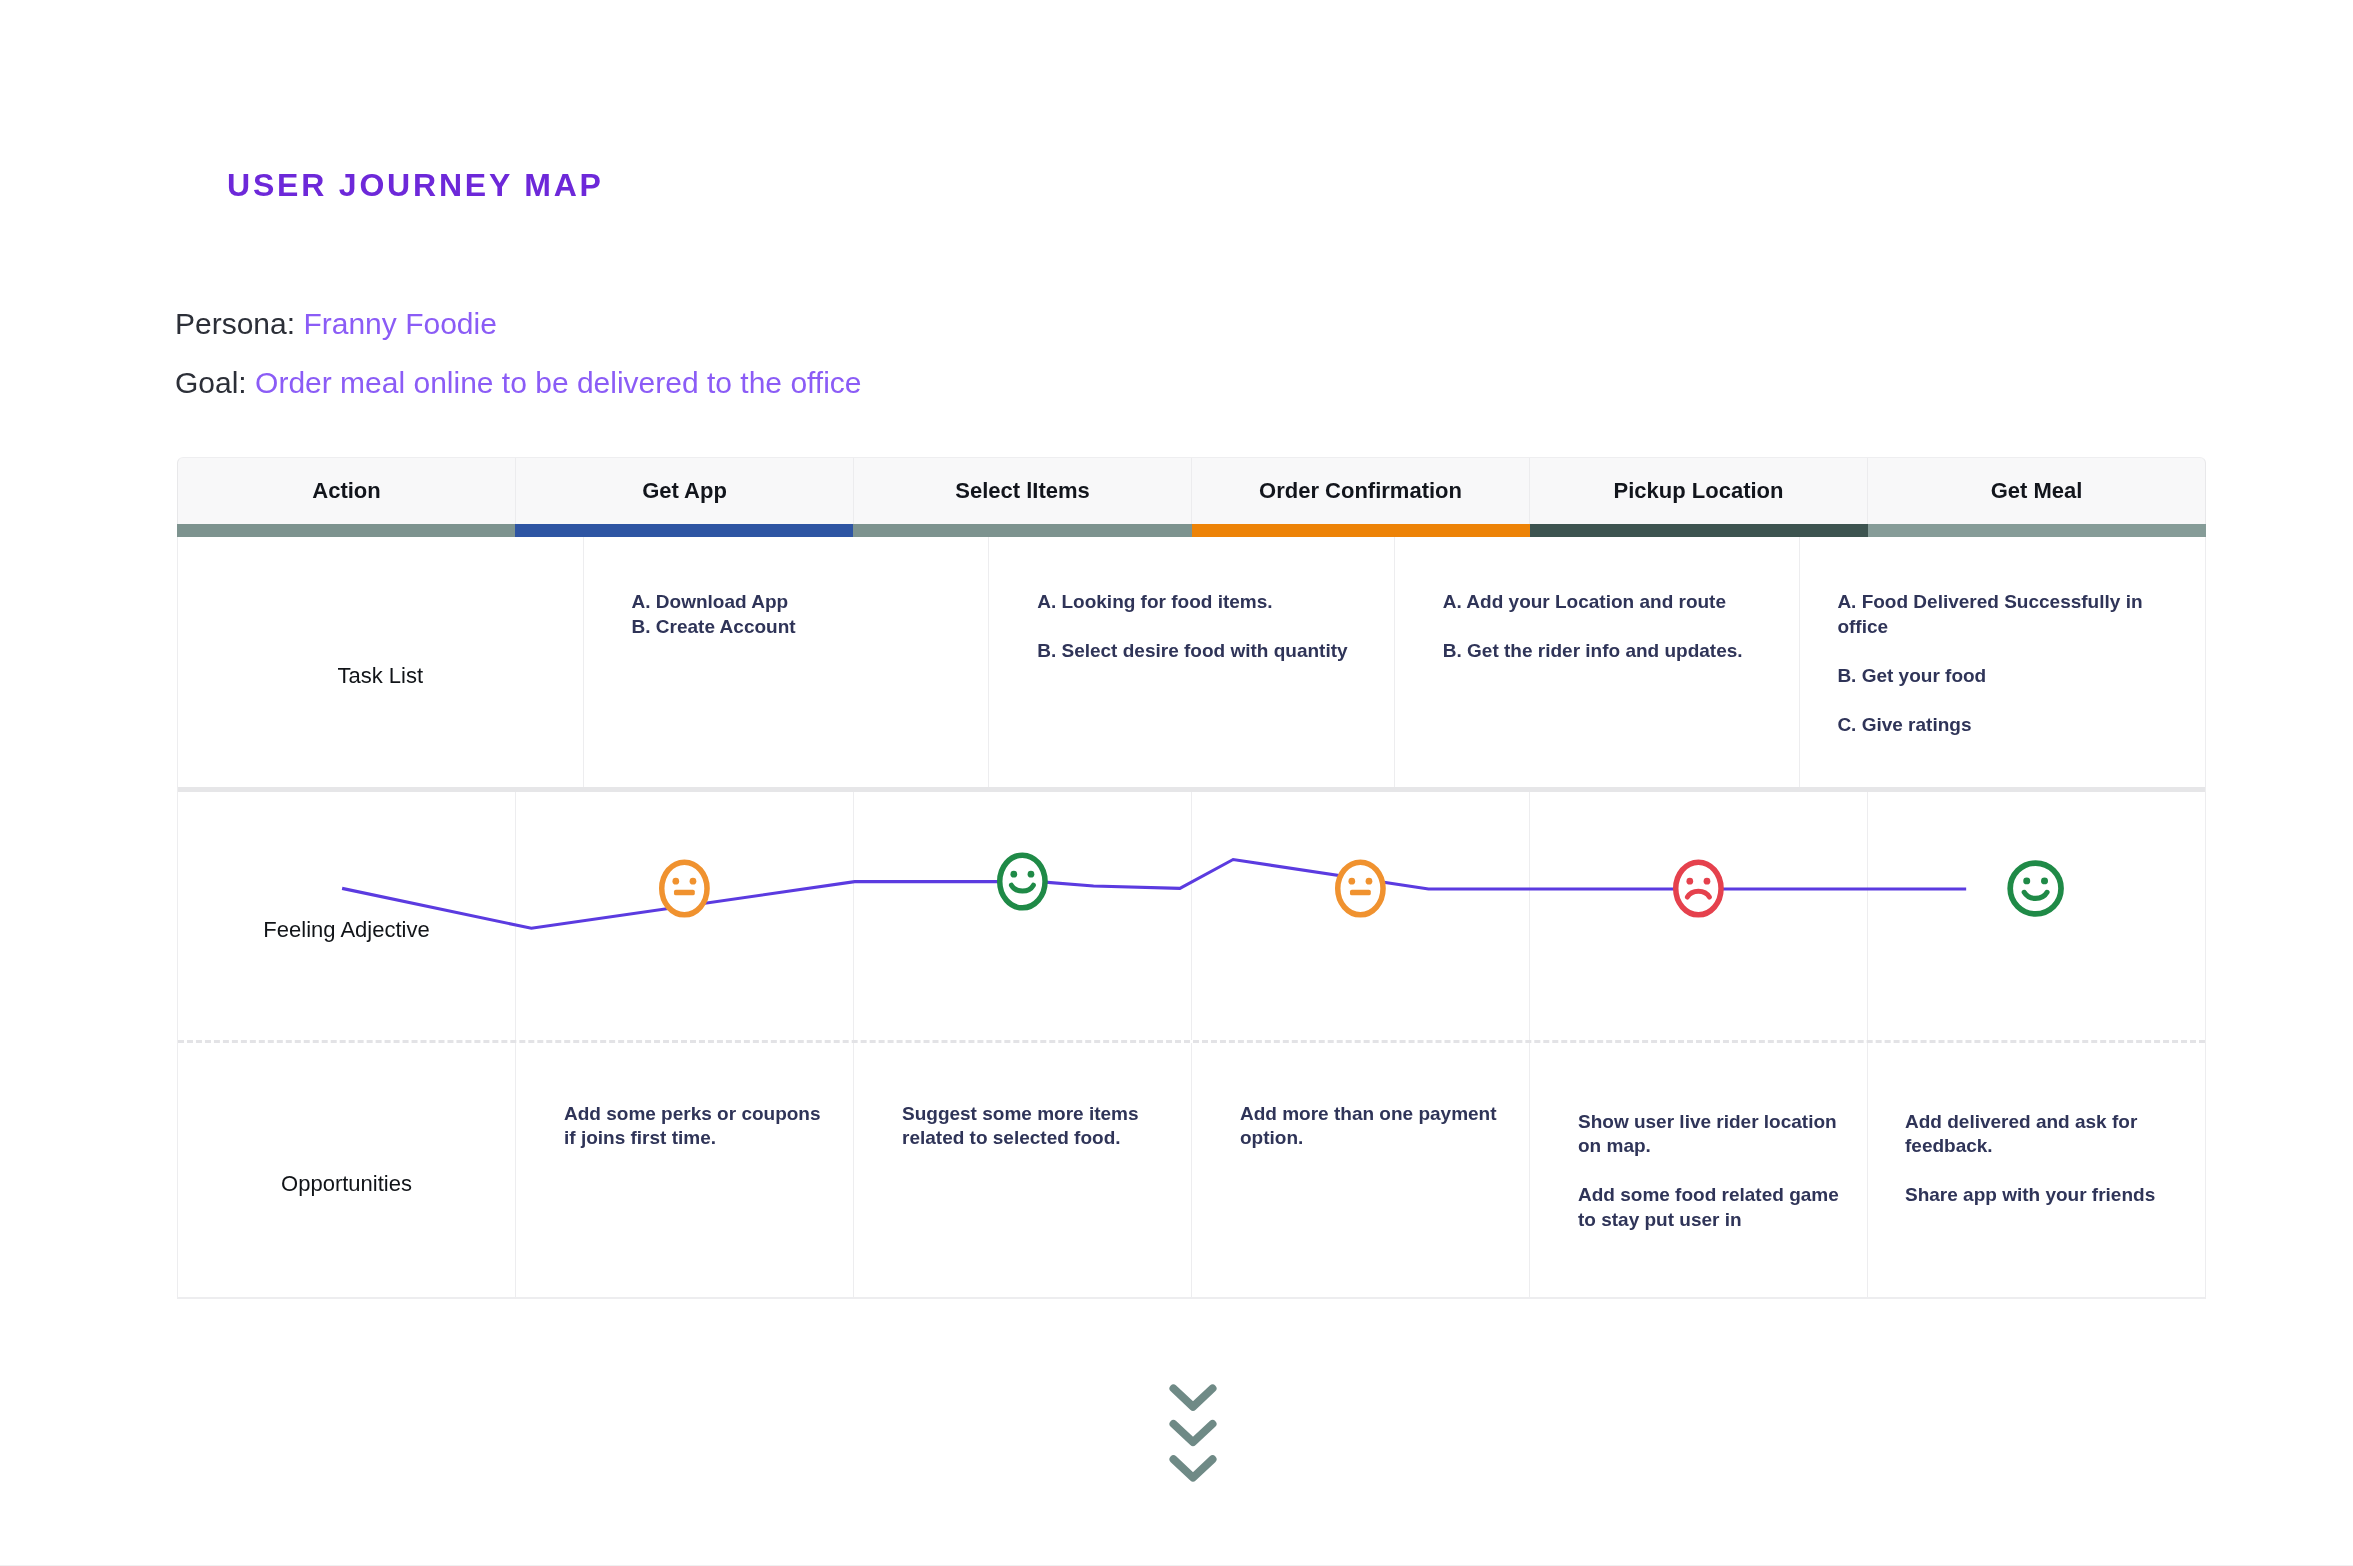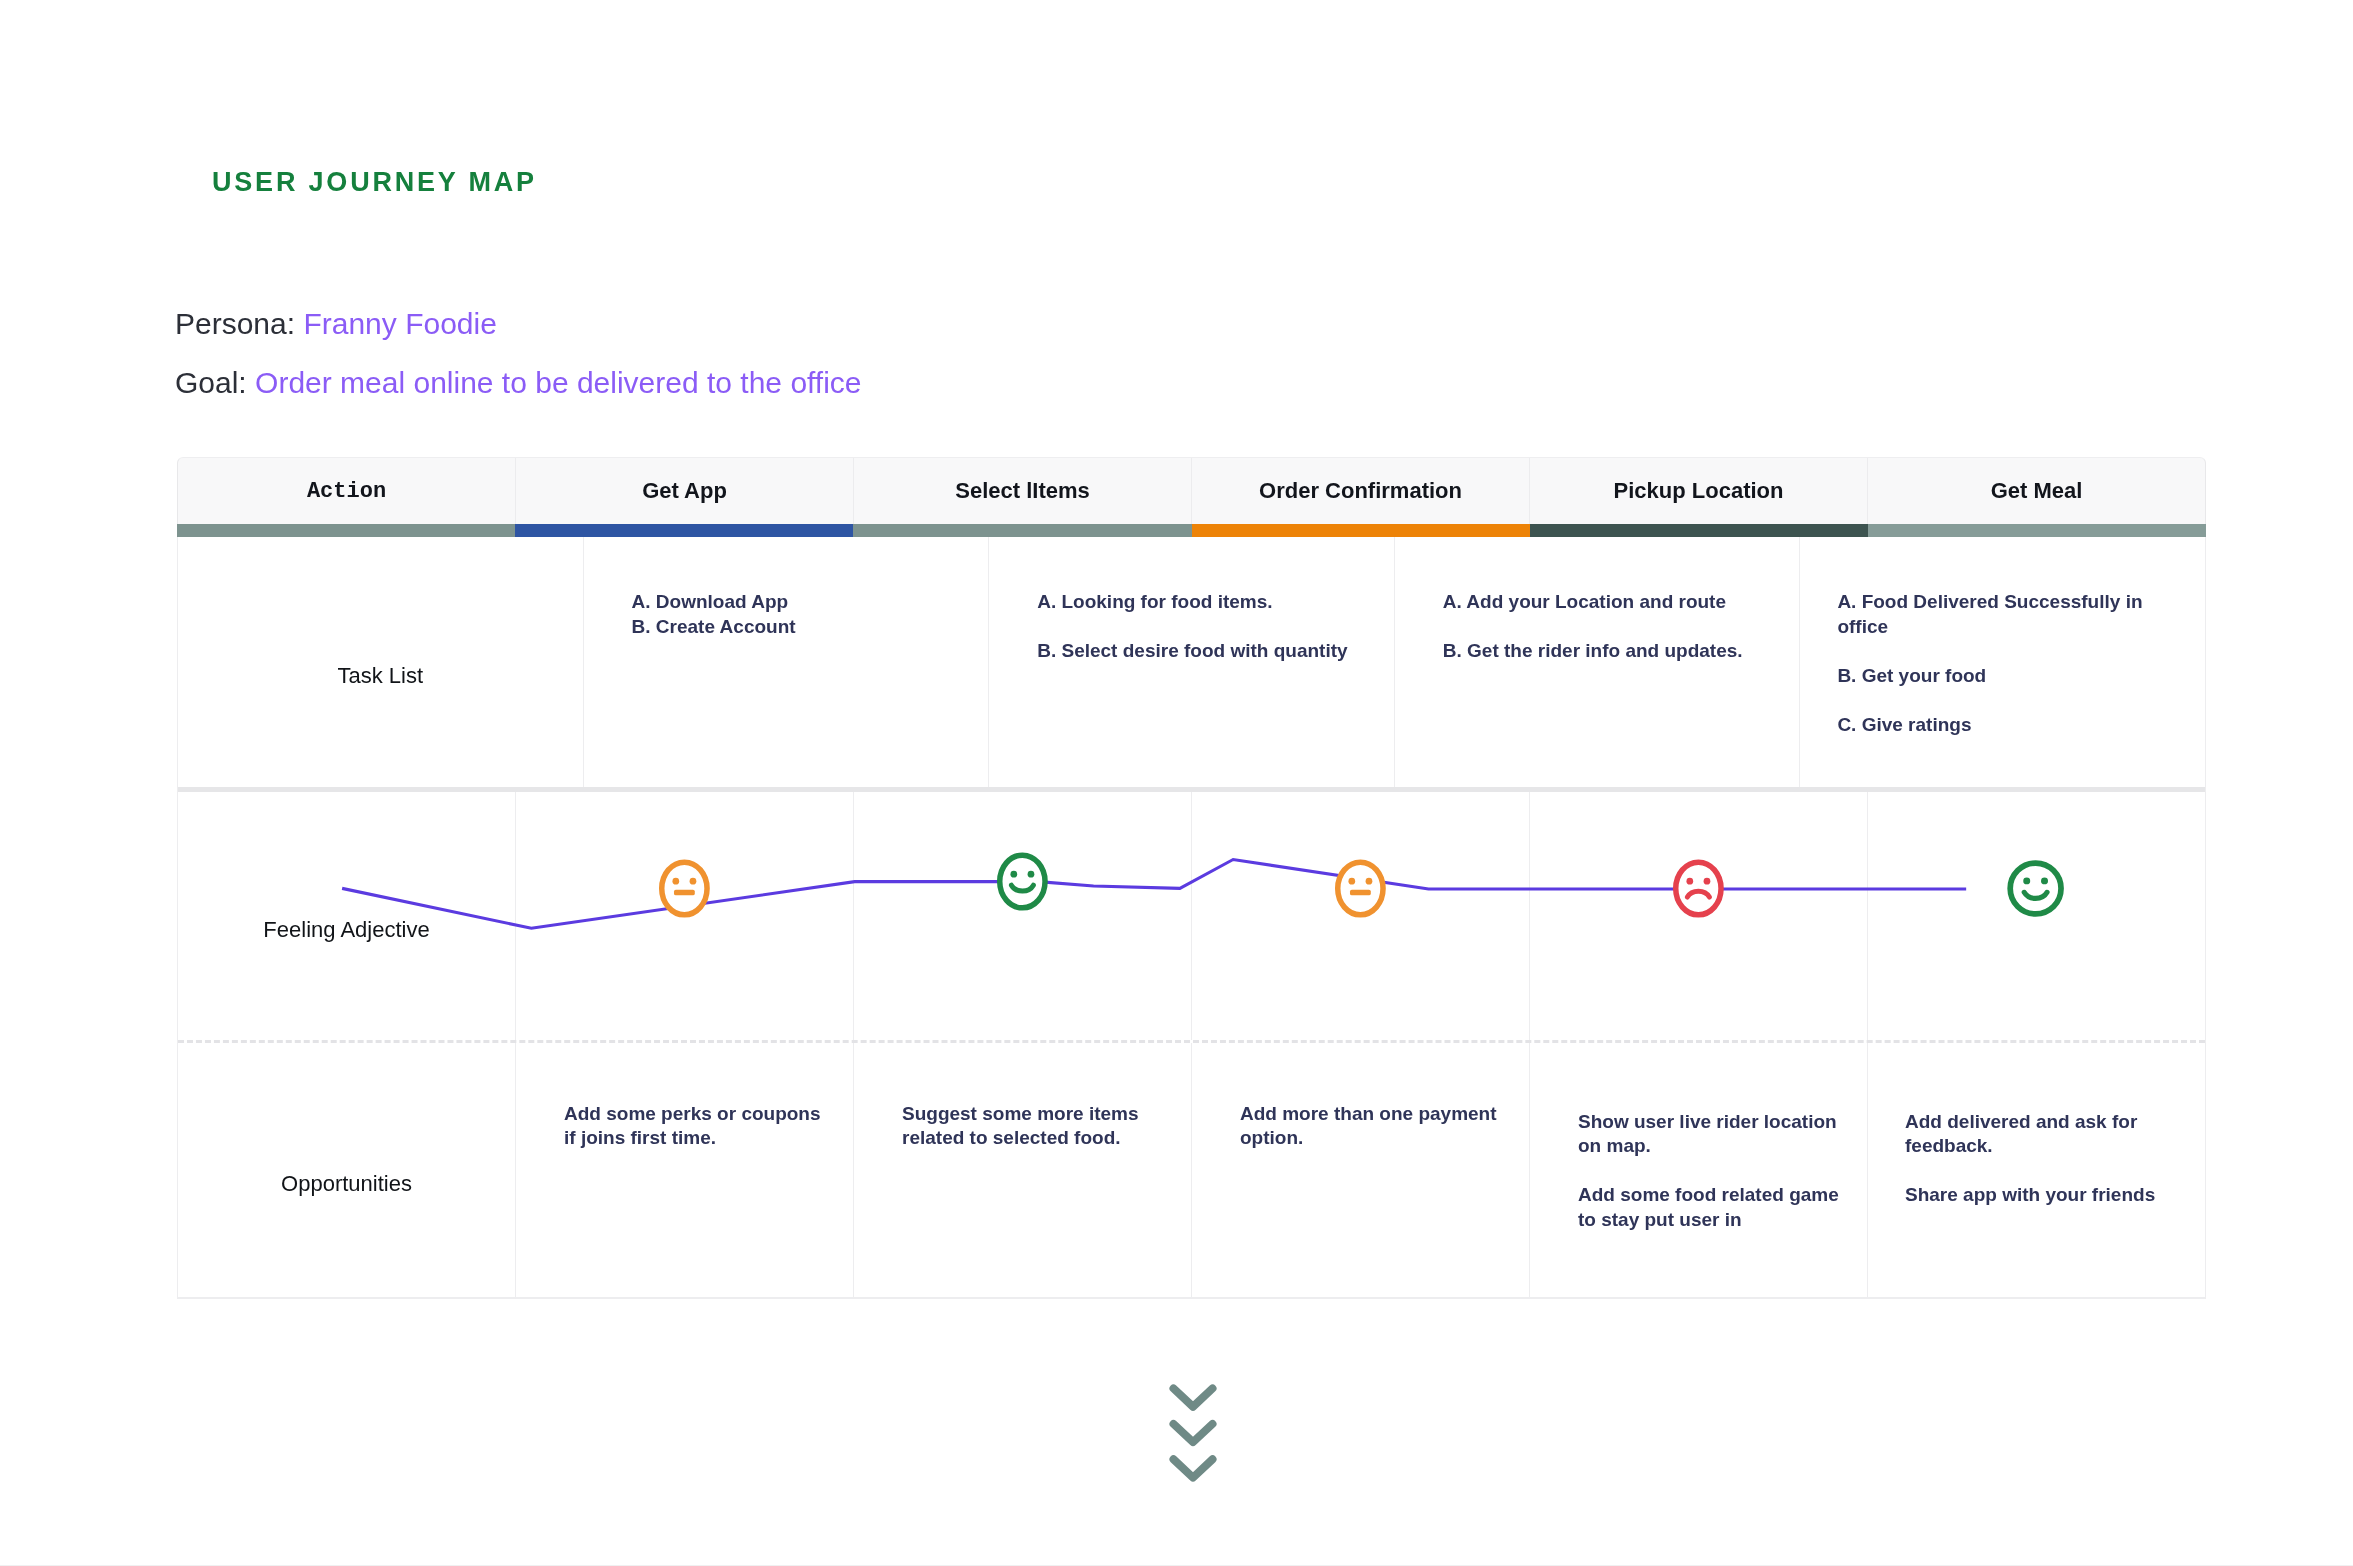--- a/index.html
+++ b/index.html
@@ -17,26 +17,26 @@
 
   .page {
     position: relative;
     width: 2354px;
     height: 1566px;
   }
 
   
   .title {
     position: absolute;
-    left: 212px;
+    left: 227px;
     top: 167px;
-    font-size: 27px;
+    font-size: 32px;
     font-weight: bold;
     letter-spacing: 2.8px;
-    color: #15803d;
+    color: #6d28d9;
     white-space: nowrap;
   }
 
   
   .meta {
     position: absolute;
     left: 175px;
     top: 294px;
     width: 1839px;
   }
@@ -78,21 +78,21 @@
     display: flex;
     align-items: center;
     justify-content: center;
     font-size: 22px;
     font-weight: bold;
     color: #12151c;
     border-left: 1.2px solid #ececee;
     box-sizing: border-box;
     white-space: nowrap;
   }
-  .th:first-child { border-left: none; font-family: Liberation Mono, monospace; }
+  .th:first-child { border-left: none; }
 
   .colorbars {
     display: flex;
     height: 13px;
   }
   .colorbar { flex: 1 1 0; }
 
   .body-rows {
     border-left: 1.2px solid #ededef;
     border-right: 1.2px solid #ededef;

